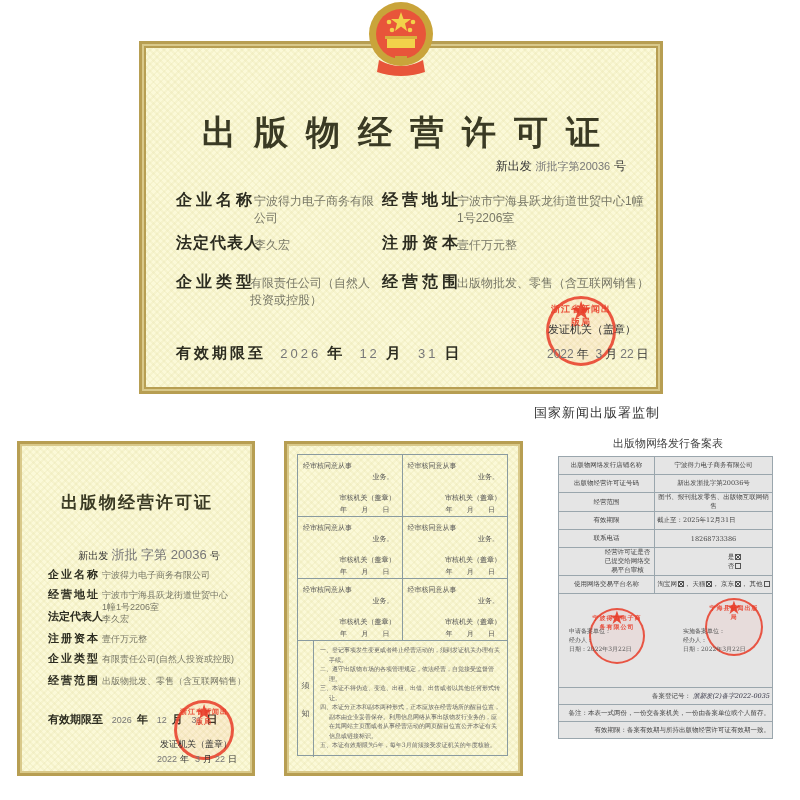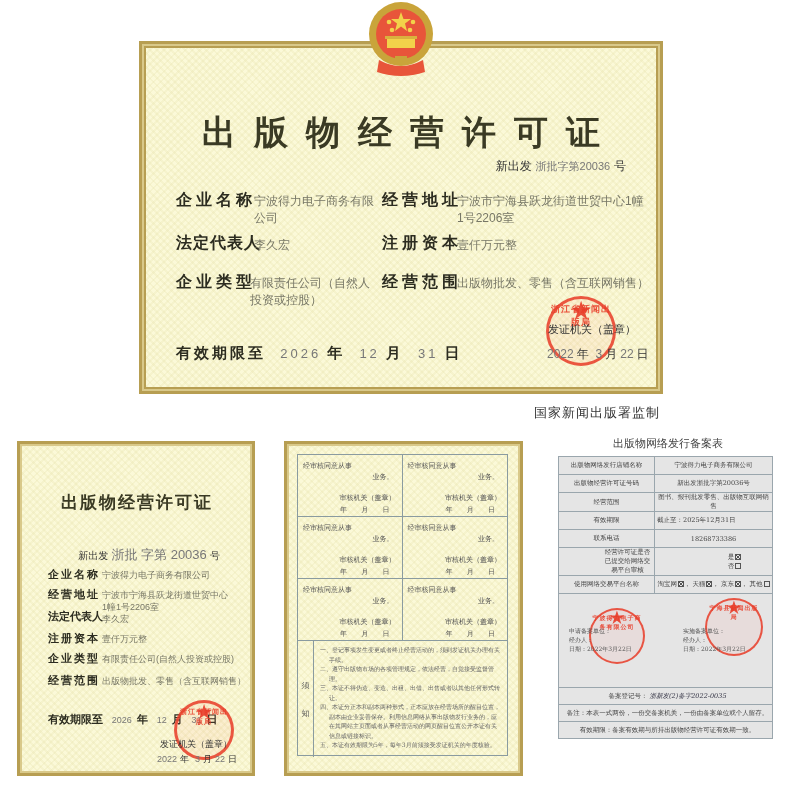--- a/index.html
+++ b/index.html
@@ -98,21 +98,21 @@
   #filing-form { position: absolute; left: 548px; top: 430px; width: 240px; height: 370px; background: #fff; }
   .form-title { position: absolute; left: 0; right: 0; top: 6px; text-align: center; font-family: "DejaVu Sans", sans-serif; font-size: 11px; color: #444; }
   .form-table {
     position: absolute; left: 10px; top: 26px; width: 215px; border-collapse: collapse;
     font-size: 6.5px; color: #444; background: #e5e5e5;
   }
   .form-table td { border: 1px solid #9aa6ad; text-align: center; height: 18px; padding: 0 2px; }
   .form-table td.k { width: 96px; }
   .form-table tr.tall td { height: 22px; padding-left: 44px; }
   .form-table tr.sign td { height: 94px; position: relative; }
-  .form-table tr.note td { text-align: center; height: 17px; padding-left: 6px; }
+  .form-table tr.note td { text-align: right; height: 17px; padding-left: 6px; }
   .sign-block { position: absolute; font-size: 6px; line-height: 9px; color: #555; text-align: left; }
   .chk { display: inline-block; width: 6px; height: 6px; border: 1px solid #555; vertical-align: middle; margin-left: 1px; }
   .chk.on { background: linear-gradient(45deg, transparent 45%, #555 45% 55%, transparent 55%), linear-gradient(-45deg, transparent 45%, #555 45% 55%, transparent 55%); }
 </style>
 </head>
 <body>
 
 <div id="main-cert" class="cert-frame">
   <div class="main-title">出版物经营许可证</div>
   <div class="cert-no">

